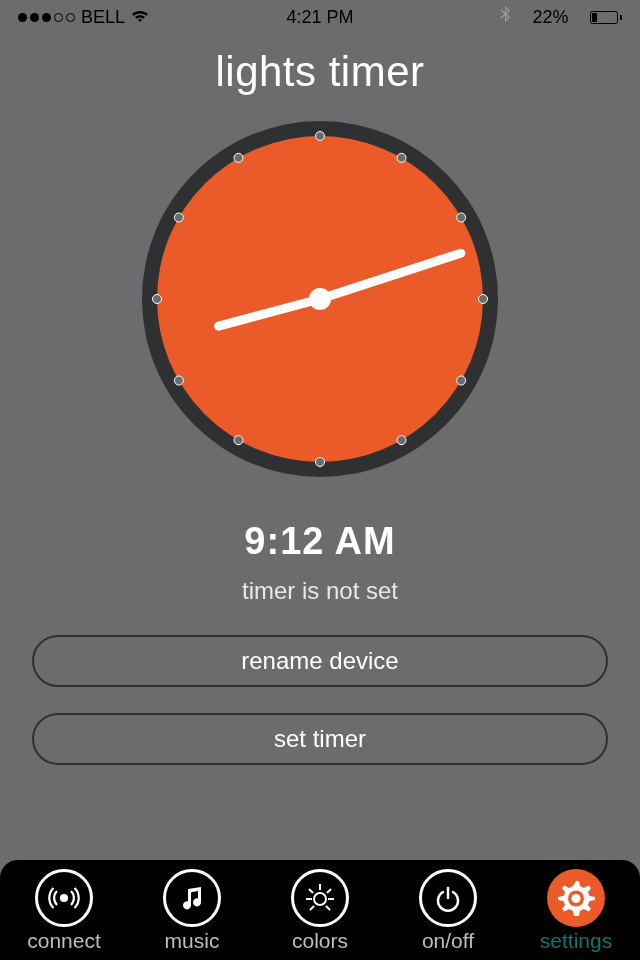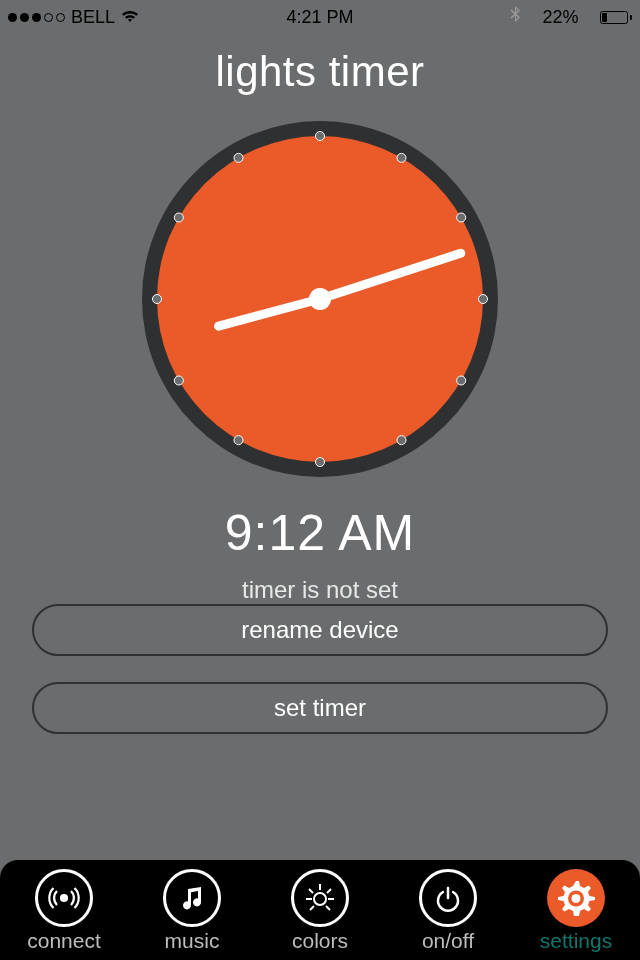--- a/index.html
+++ b/index.html
@@ -11,21 +11,21 @@
     color: #fff;
     display: flex;
     flex-direction: column;
   }
   
   .status-bar {
     height: 34px;
     display: flex;
     align-items: center;
     justify-content: space-between;
-    padding: 0 8px;
+    padding: 0 18px;
     font-size: 18px;
     color: #000;
   }
   .status-left { display: flex; align-items: center; gap: 6px; }
   .signal-dots { display: flex; gap: 3px; align-items: center; }
   .signal-dots span { width: 9px; height: 9px; border-radius: 50%; }
   .signal-dots .filled { background: #000; }
   .signal-dots .empty { border: 1.5px solid #000; }
   .carrier { font-weight: 400; }
   .status-center { font-weight: 400; position: absolute; left: 50%; transform: translateX(-50%); text-align: right; }
@@ -34,24 +34,24 @@
   .battery { display: flex; align-items: center; gap: 2px; }
   .battery-body { width: 28px; height: 13px; border: 1.5px solid #000; border-radius: 2.5px; position: relative; }
   .battery-fill { position: absolute; left: 1px; top: 1px; bottom: 1px; width: 22%; background: #000; border-radius: 1px; }
   .battery-cap { width: 2.5px; height: 5px; background: #000; border-radius: 0 1px 1px 0; }
 
   
   .main { flex: 1; display: flex; flex-direction: column; align-items: center; }
   .title { font-size: 42px; font-weight: 200; margin-top: 14px; letter-spacing: 0.5px; }
   .clock-wrap { margin-top: 18px; }
 
-  .time-display { font-size: 50px; font-weight: 400; margin-top: 16px; letter-spacing: 1px; }
+  .time-display { font-size: 38px; font-weight: 700; margin-top: 32px; letter-spacing: 1px; }
   .status-text { font-size: 24px; font-weight: 300; margin-top: 14px; color: #e8e8e8; }
 
-  .buttons { width: 100%; padding: 0 32px; }
+  .buttons { width: 100%; padding: 0 32px; margin-top: 30px; }
   .btn {
     border: 2px solid #2f3031;
     background: transparent;
     color: #fff;
     font-size: 24px;
     font-weight: 300;
     border-radius: 28px;
     height: 52px;
     display: flex;
     align-items: center;

